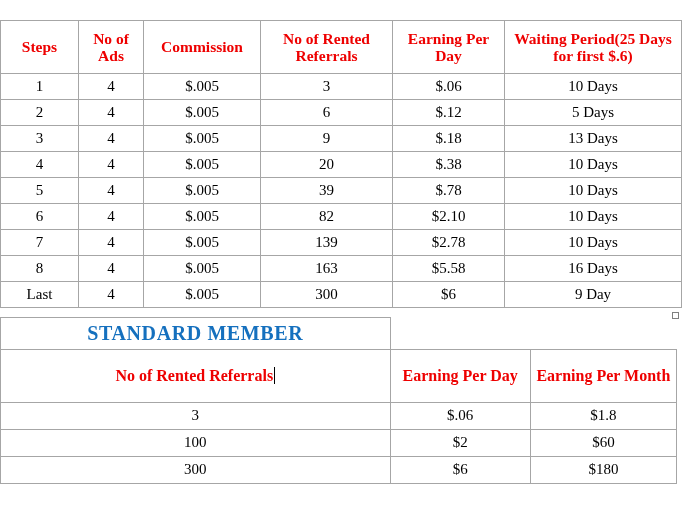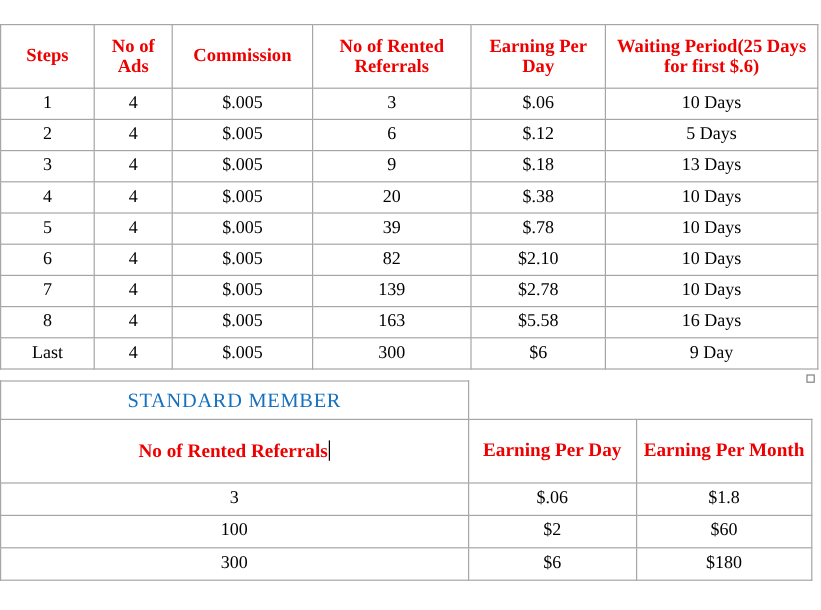--- a/index.html
+++ b/index.html
@@ -75,22 +75,22 @@
     position: absolute;
     left: 0px;
     top: 317px;
     width: 677px;
   }
   #table-standard td {
     height: 26px;
   }
   #table-standard td.banner {
     color: #1570be;
-    font-weight: normal;
-    font-size: 17px;
+    font-weight: bold;
+    font-size: 20px;
     letter-spacing: 0.6px;
     height: 31px;
   }
   #table-standard td.blank-right {
     border: none;
     background: #ffffff;
   }
   #table-standard td.hdr2 {
     color: #ee0000;
     font-weight: bold;

